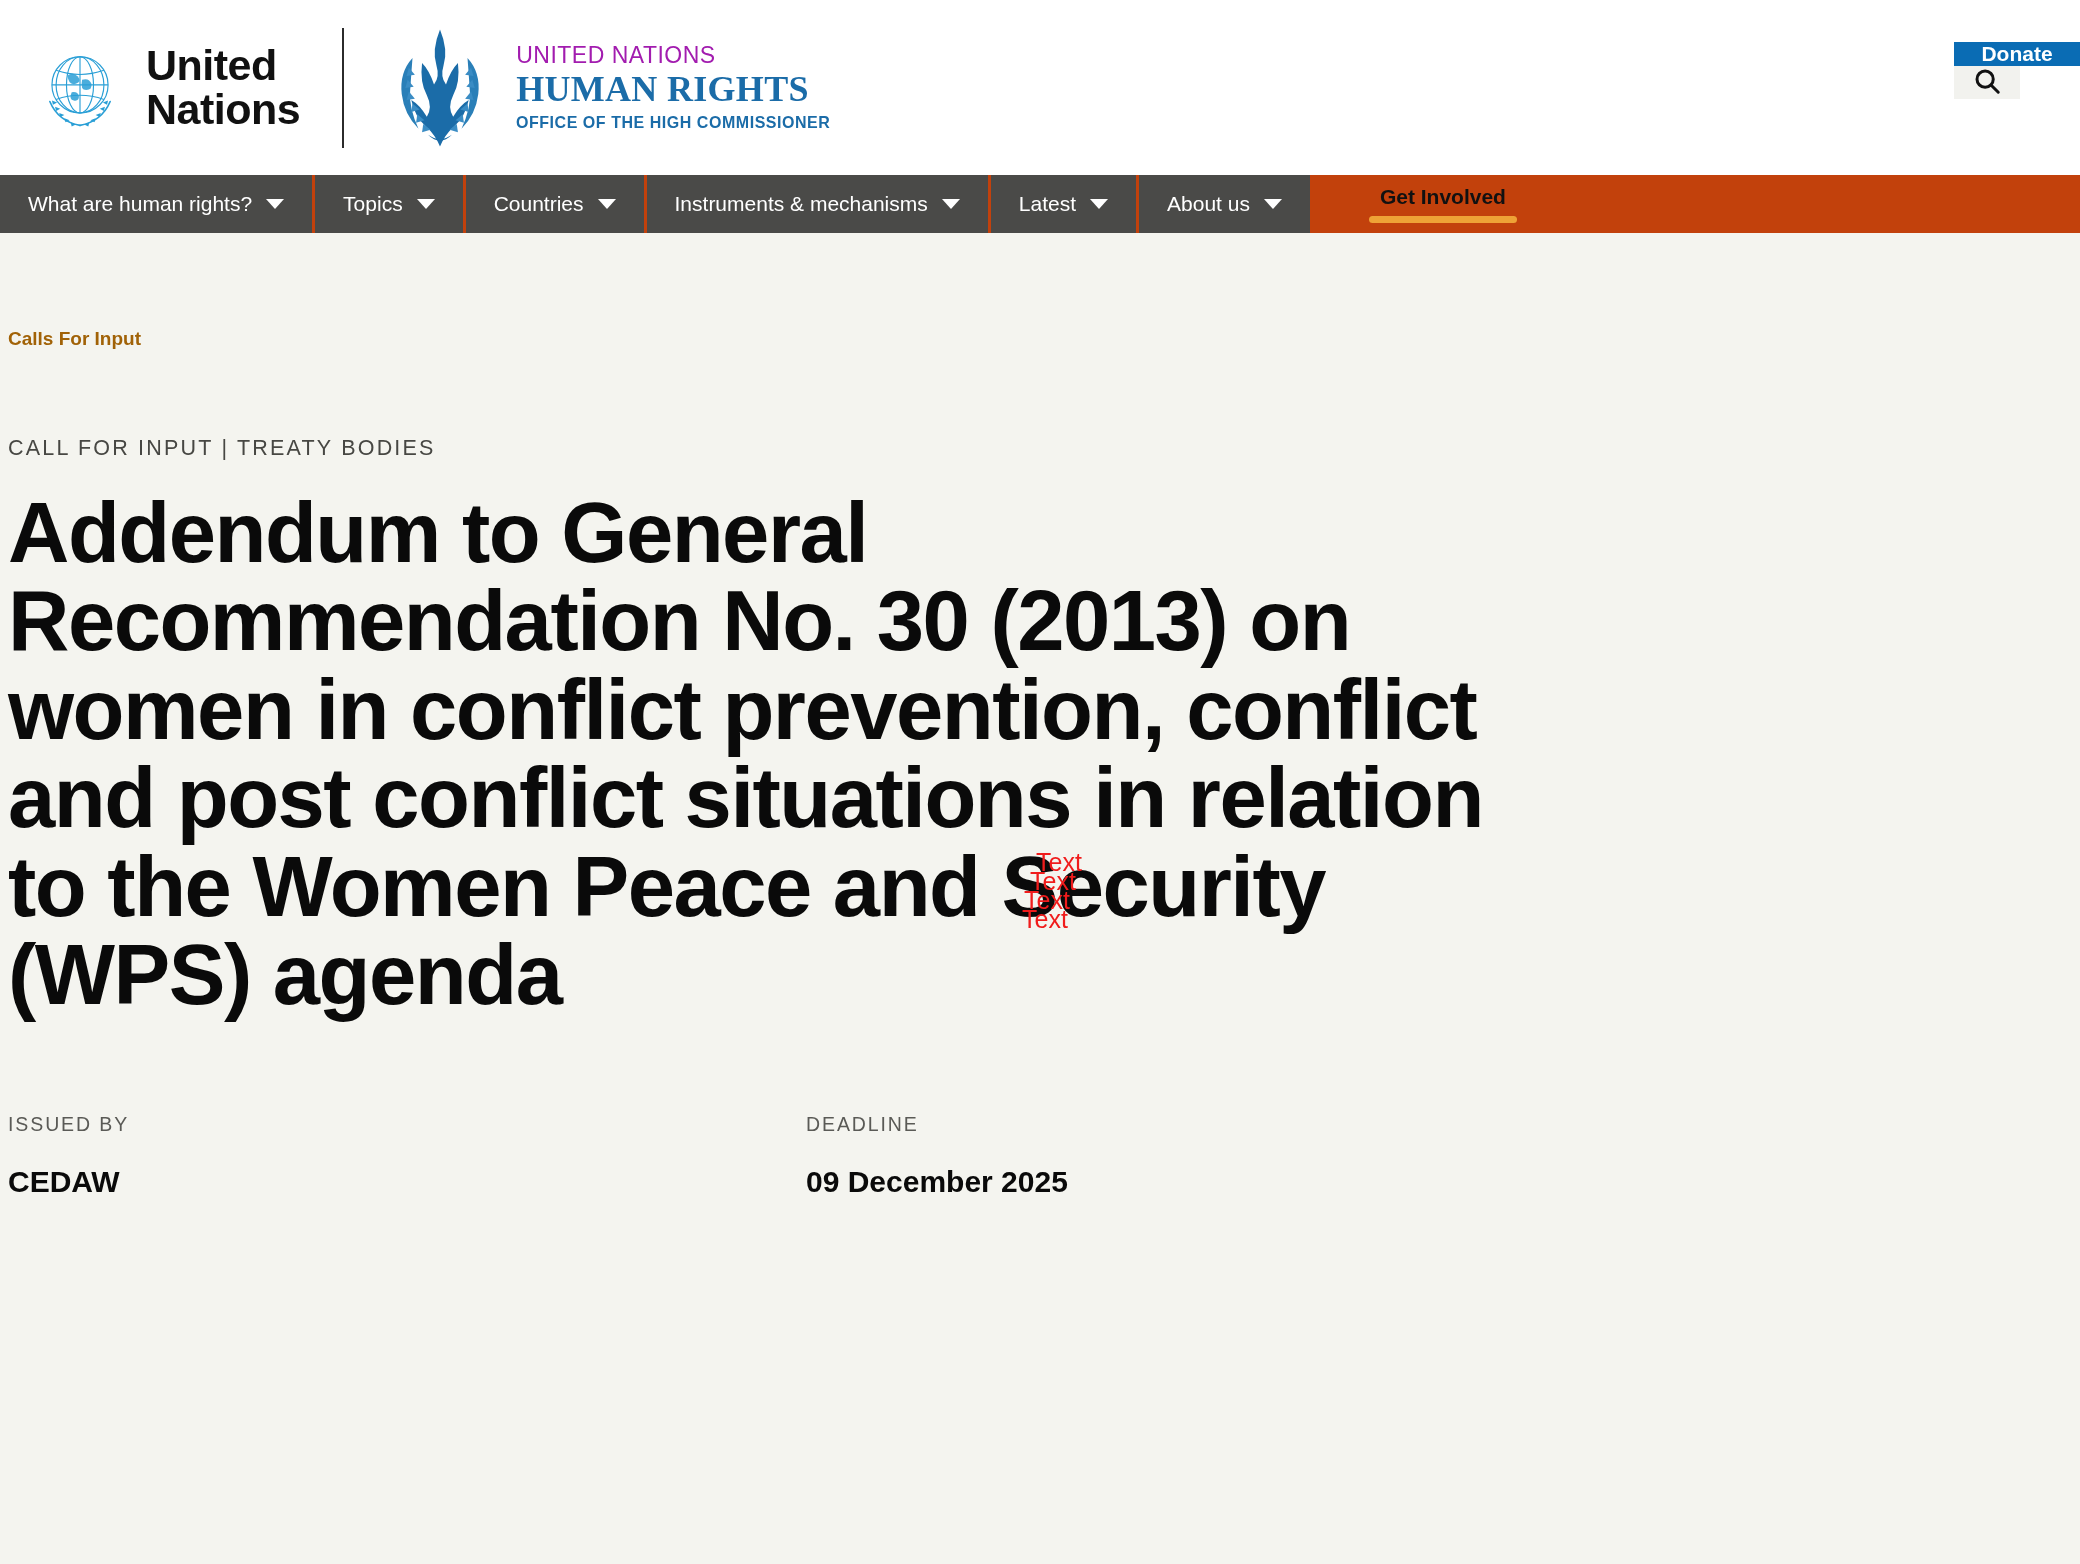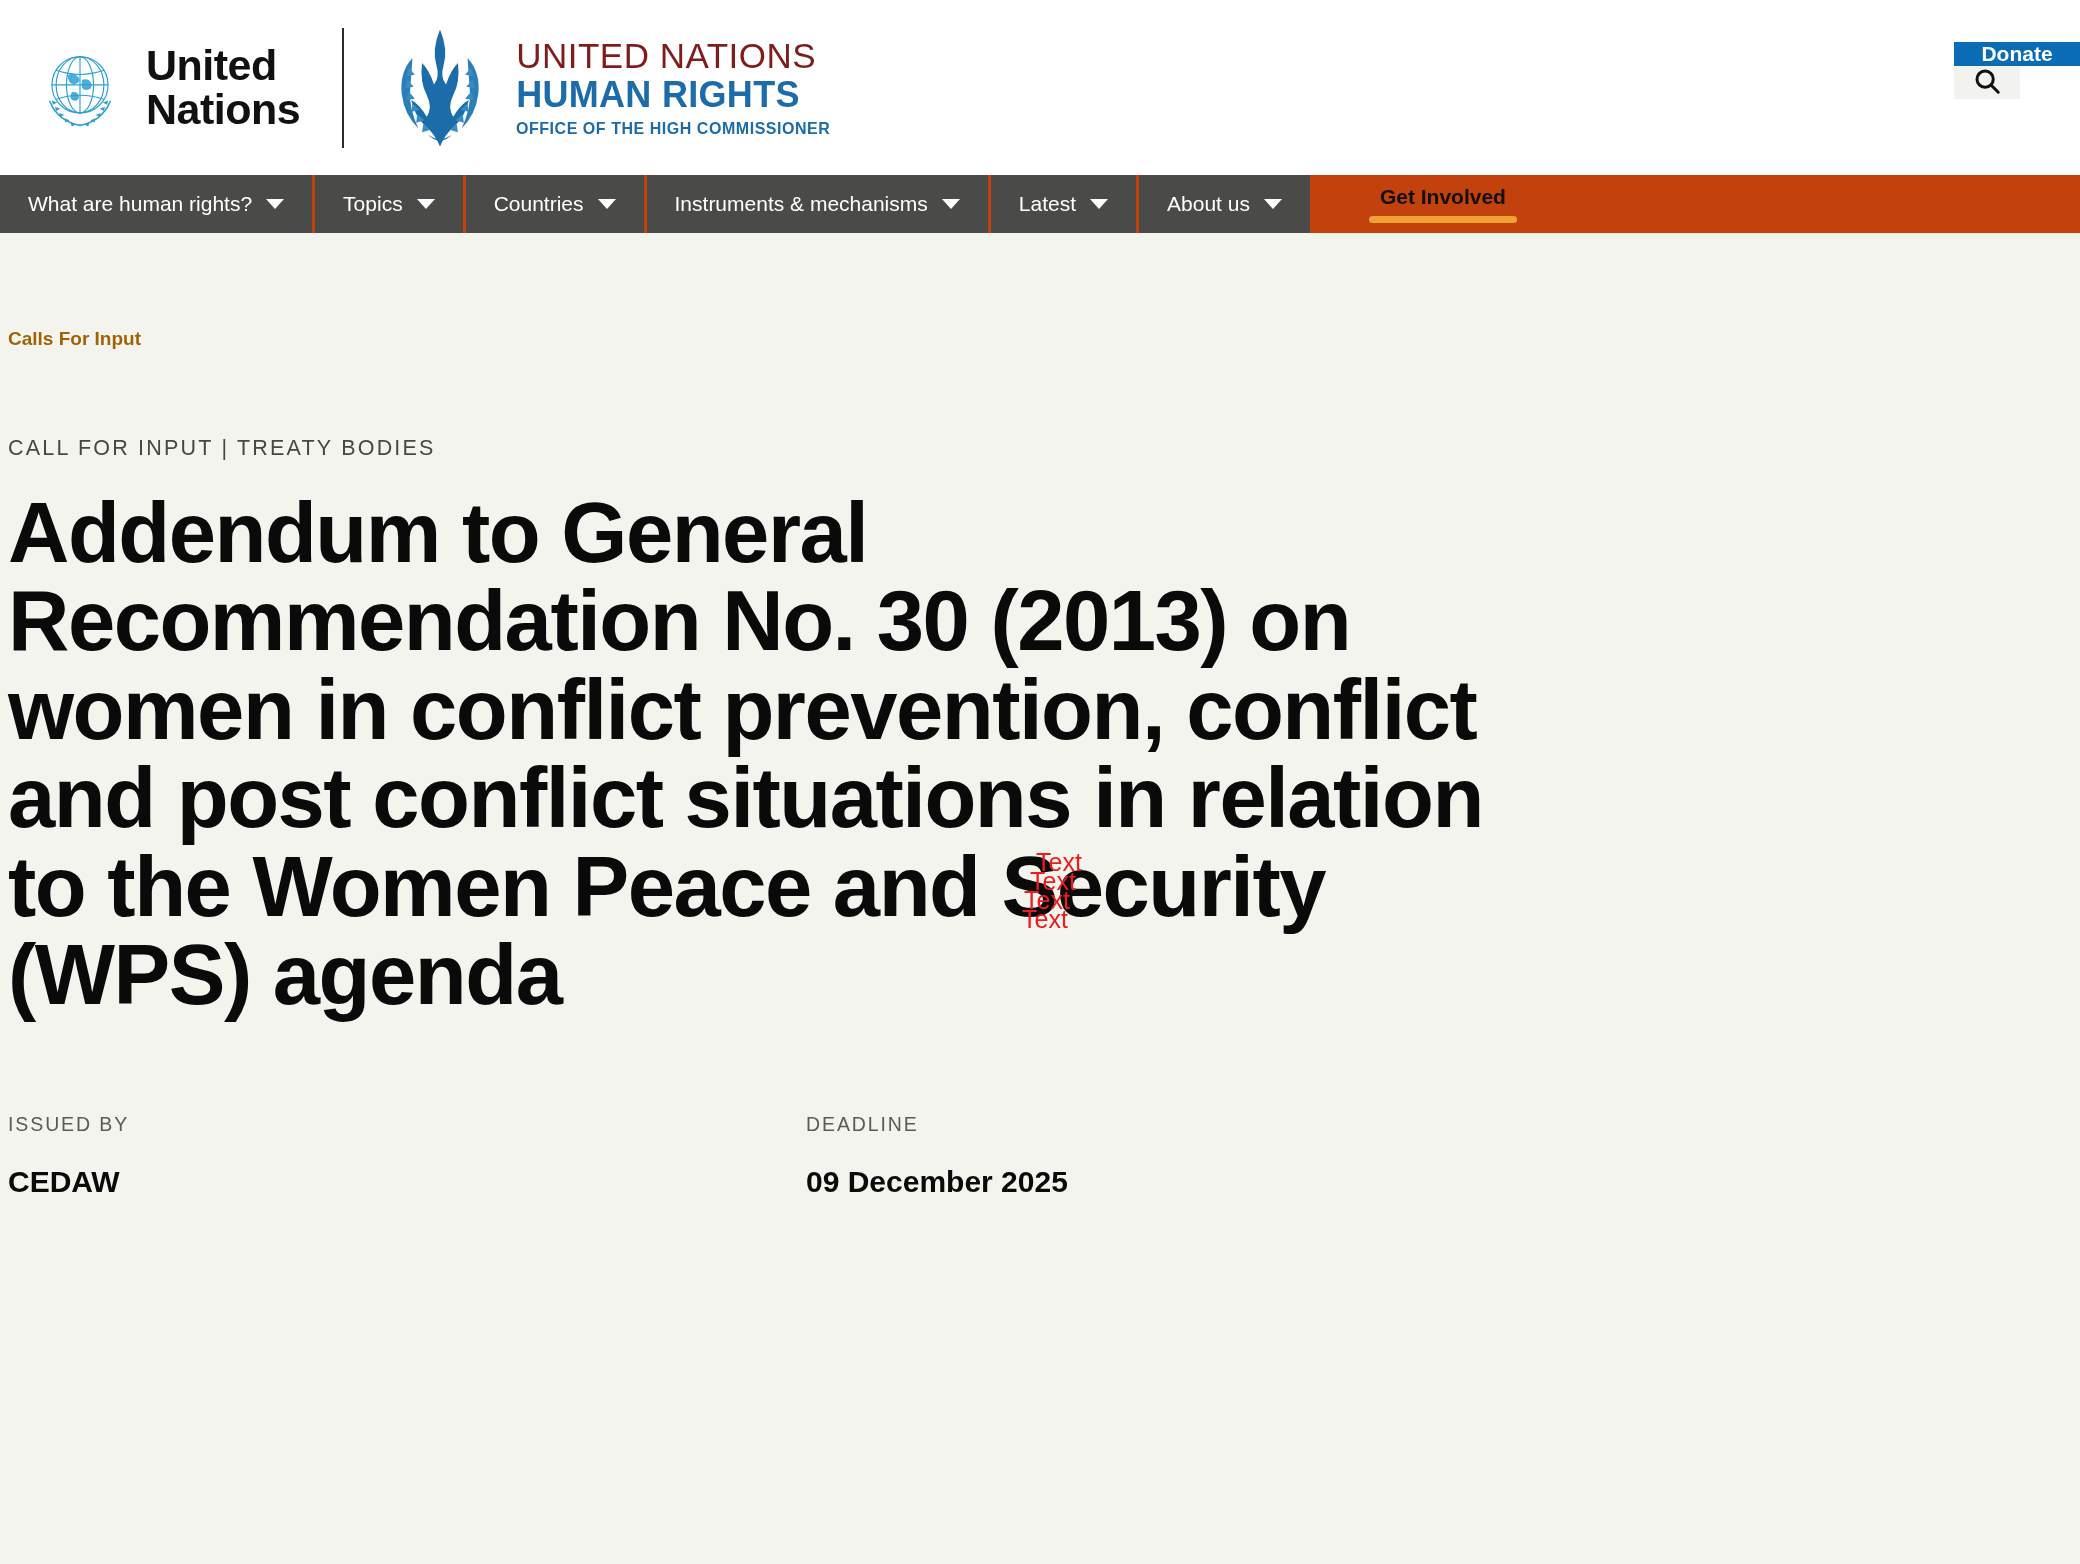--- a/index.html
+++ b/index.html
@@ -68,33 +68,33 @@
 
   .ohchr-emblem {
     width: 120px;
     height: 122px;
     flex: 0 0 120px;
   }
 
   .ohchr-text { line-height: 1; }
 
   .ohchr-l1 {
-    font-size: 35px;
+    font-size: 23px;
     letter-spacing: 0.5px;
-    color: #7f1d1d;
+    color: #a21caf;
     font-weight: 400;
     font-family: "Liberation Sans", sans-serif;
   }
   .ohchr-l2 {
     font-size: 36px;
     letter-spacing: 0.3px;
     color: #1b6ca8;
     font-weight: bold;
     margin-top: 4px;
-    font-family: Liberation Sans, sans-serif;
+    font-family: Liberation Serif, serif;
   }
   .ohchr-l3 {
     font-size: 16.5px;
     letter-spacing: 0.55px;
     color: #1b6ca8;
     font-weight: bold;
     margin-top: 7px;
     font-family: "Liberation Sans", sans-serif;
     transform: scaleX(0.97);
     transform-origin: left center;

